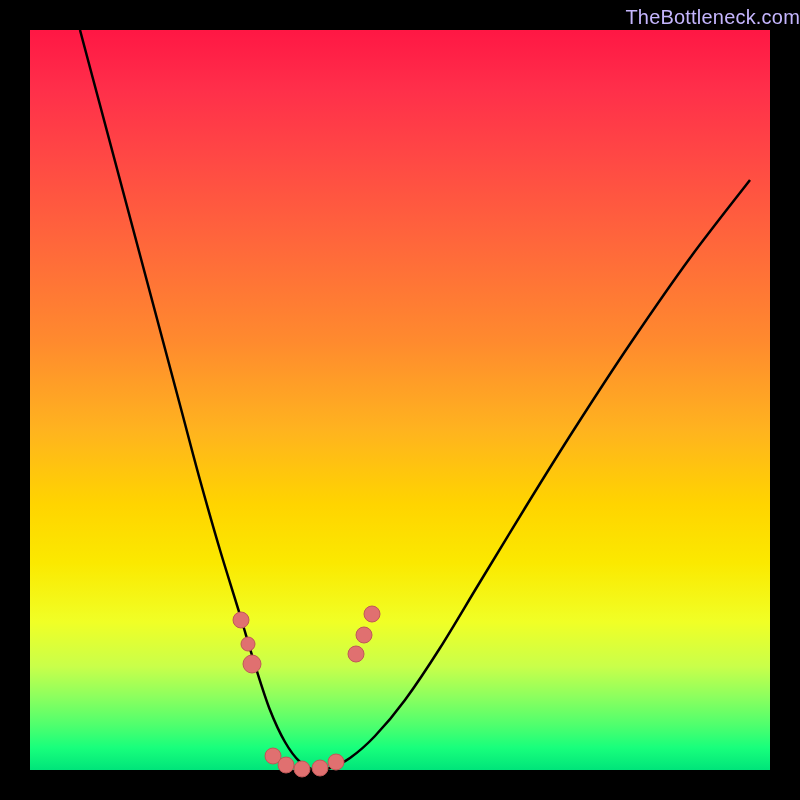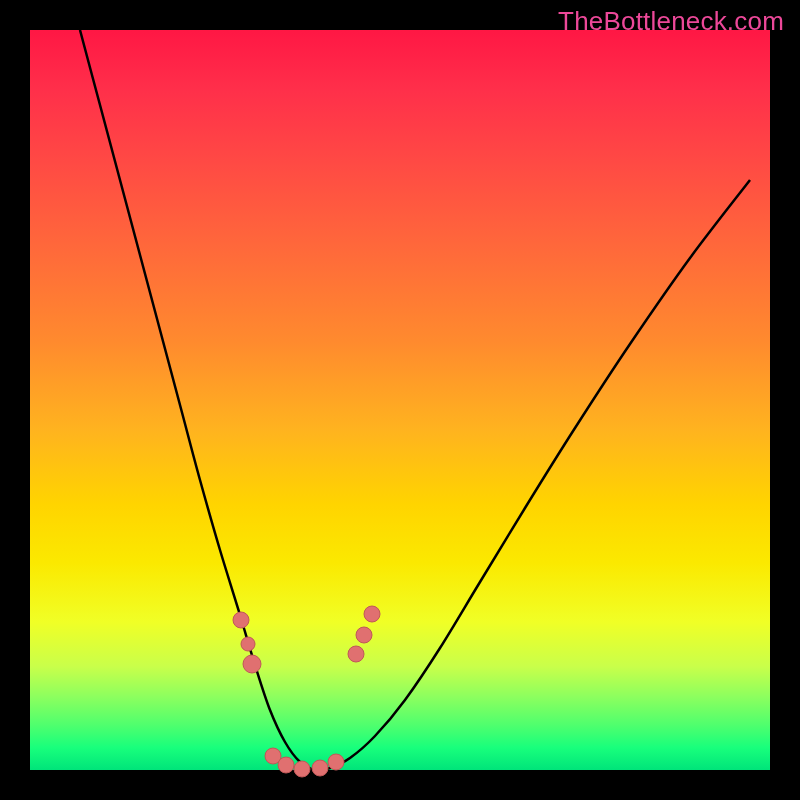--- a/index.html
+++ b/index.html
@@ -39,23 +39,23 @@
       #c9ff4a 86%,
       #8eff5e 90%,
       #4eff6e 94%,
       #18ff7c 97%,
       #00e47a 100%
     );
   }
   .watermark {
     position: absolute;
     top: 6px;
-    right: 16px;
-    color: #ec4899;
-    font-size: 26px;
+    right: 0;
+    color: #c4b5fd;
+    font-size: 20px;
     letter-spacing: 0.2px;
     user-select: none;
   }
   svg.curve {
     position: absolute;
     top: 30px;
     left: 30px;
     width: 740px;
     height: 740px;
     overflow: visible;

